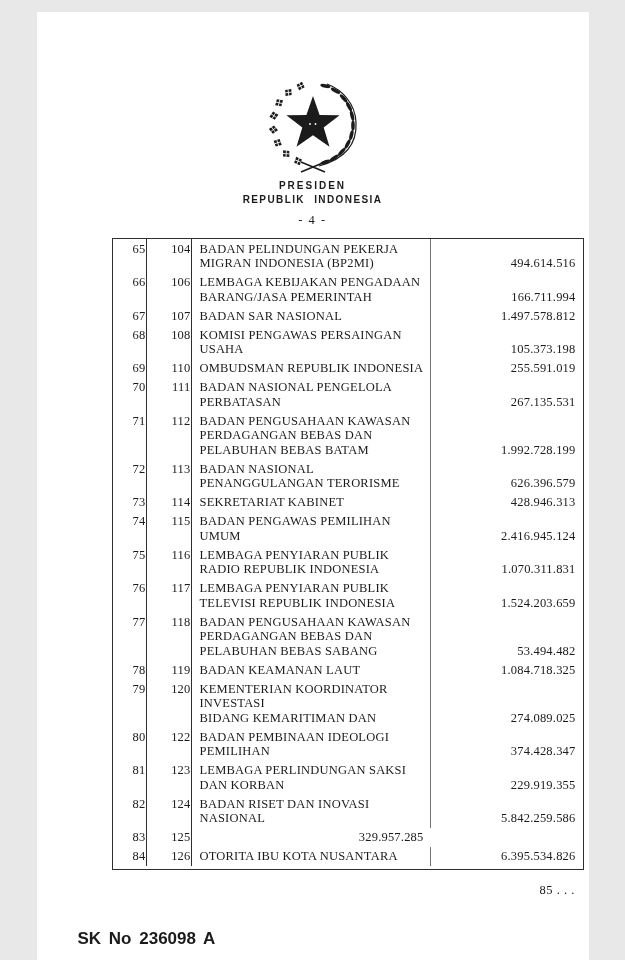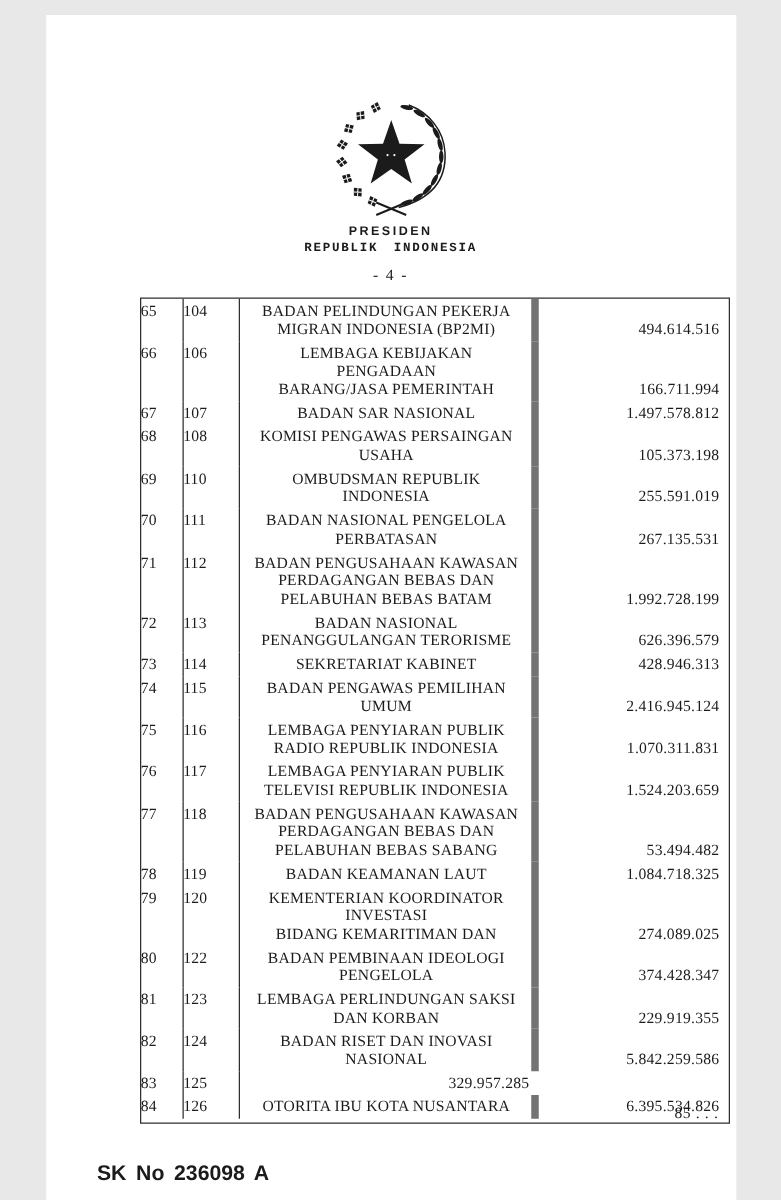--- a/index.html
+++ b/index.html
@@ -24,21 +24,21 @@
   }
   .emblem { display: block; margin: 0 auto 4px auto; }
   .lh-line1 {
     font-family: "Liberation Sans", sans-serif;
     font-weight: bold;
     font-size: 10px;
     letter-spacing: 2px;
     line-height: 12px;
   }
   .lh-line2 {
-    font-family: Liberation Mono, monospace;
+    font-family: Liberation Sans, sans-serif;
     font-weight: bold;
     font-size: 10px;
     letter-spacing: 1.4px;
     word-spacing: 5px;
     line-height: 13px;
     margin-top: 1px;
   }
   .page-number {
     font-size: 12.5px;
     letter-spacing: 1.5px;
@@ -60,28 +60,27 @@
     grid-template-columns: 34px 45px 239px 1fr;
   }
   .t-cell {
     padding-top: 2.5px;
     padding-bottom: 2px;
     font-size: 12.5px;
     line-height: 14.5px;
     letter-spacing: 0.2px;
   }
   .cell-no, .cell-code {
-    text-align: left;
+    text-align: right;
     border-right: 1px solid #2e2e2e;
   }
   .cell-name {
-    border-right: 6px solid #737373;
+    border-right: 1px solid #737373;
     padding-left: 8px;
     padding-right: 6px;
-    text-align: center;
   }
   .cell-amount {
     display: flex;
     align-items: flex-end;
     justify-content: flex-end;
     padding-right: 7px;
   }
 
   
   .continuation {
@@ -320,21 +319,21 @@
             <div class="line">BIDANG KEMARITIMAN DAN</div>
           </div>
     <div class="t-cell cell-amount">274.089.025</div>
   </div>
 
   <div class="t-row">
     <div class="t-cell cell-no">80</div>
     <div class="t-cell cell-code">122</div>
     <div class="t-cell cell-name">
             <div class="line">BADAN PEMBINAAN IDEOLOGI</div>
-            <div class="line">PENGELOLA</div>
+            <div class="line">PEMILIHAN</div>
           </div>
     <div class="t-cell cell-amount">374.428.347</div>
   </div>
 
   <div class="t-row">
     <div class="t-cell cell-no">81</div>
     <div class="t-cell cell-code">123</div>
     <div class="t-cell cell-name">
             <div class="line">LEMBAGA PERLINDUNGAN SAKSI</div>
             <div class="line">DAN KORBAN</div>

